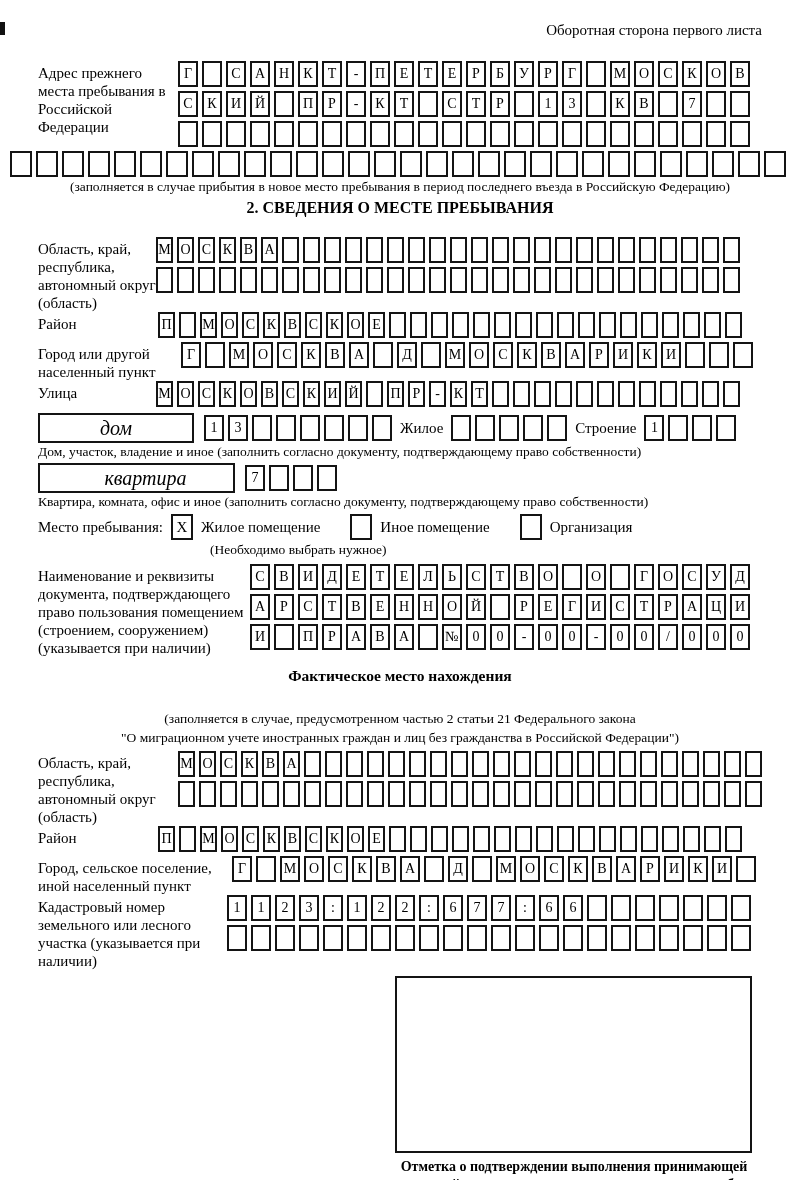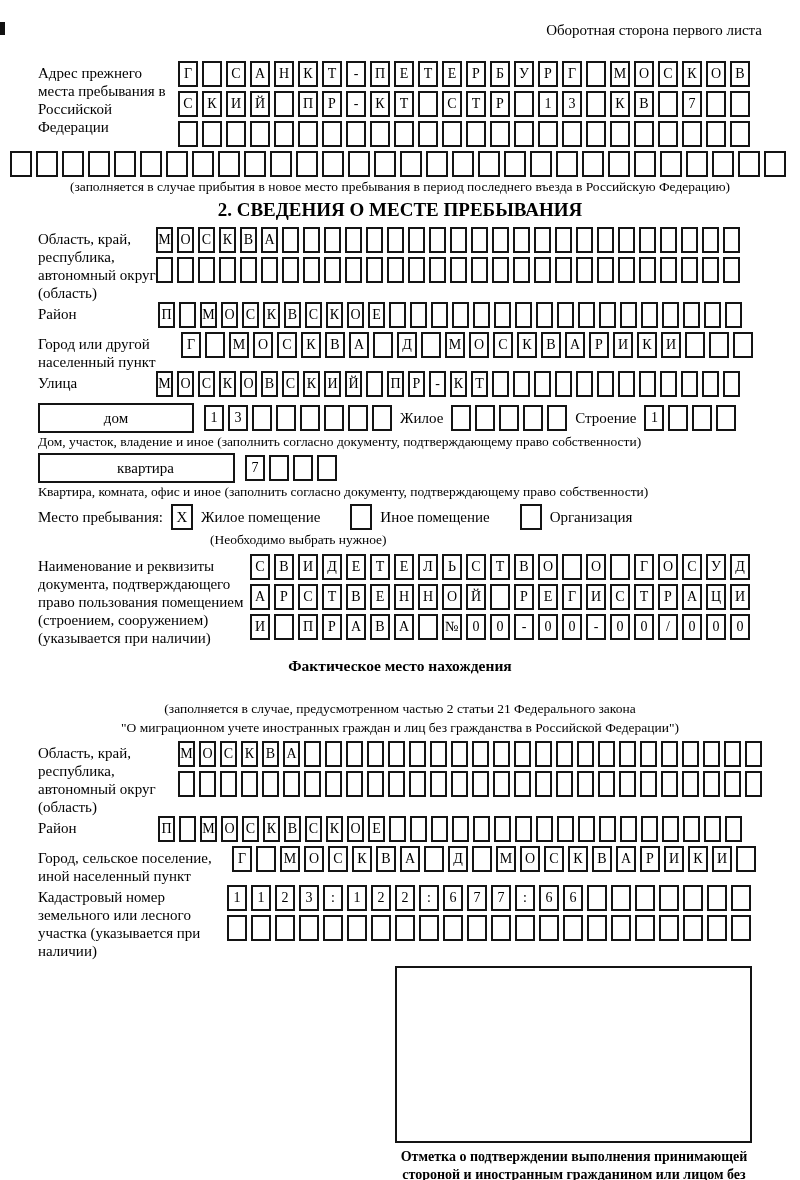--- a/index.html
+++ b/index.html
@@ -33,26 +33,26 @@
     font-size: 14px; line-height: 1;
   }
   .w17 .cell { width: 17px; }
   .w22 .cell { width: 22px; }
   .row30 { margin-left: -28px; margin-bottom: 2px; }
 
   .note { font-size: 13.5px; line-height: 16px; }
   .note.center { text-align: center; margin: 2px 0 0; }
   .note.left { margin: 1px 0 3px; }
 
-  .sec-title { text-align: center; font-weight: bold; font-size: 19px; margin: 4px 0 6px; }
+  .sec-title { text-align: center; font-weight: bold; font-size: 16px; margin: 4px 0 20px; }
 
   .inline-row { display: flex; align-items: center; margin-top: 2px; }
   .bigbox {
     border: 2px solid #141414; height: 30px; display: inline-flex;
-    align-items: center; justify-content: center; font-size: 15px; flex: none;
+    align-items: center; justify-content: center; font-size: 20px; flex: none; font-style: italic;
   }
   .bigbox.house { width: 156px; margin-right: 10px; }
   .bigbox.apt { width: 197px; margin-right: 10px; padding-left: 18px; }
   .inline-label { font-size: 15px; margin: 0 8px; flex: none; }
   .inline-row .cellrow { margin-bottom: 0; }
 
   .stay-row { display: flex; align-items: center; font-size: 15px; margin: 4px 0 2px; }
   .checkbox {
     flex: none; width: 22px; height: 26px; border: 2px solid #141414;
     display: inline-flex; align-items: center; justify-content: center;

